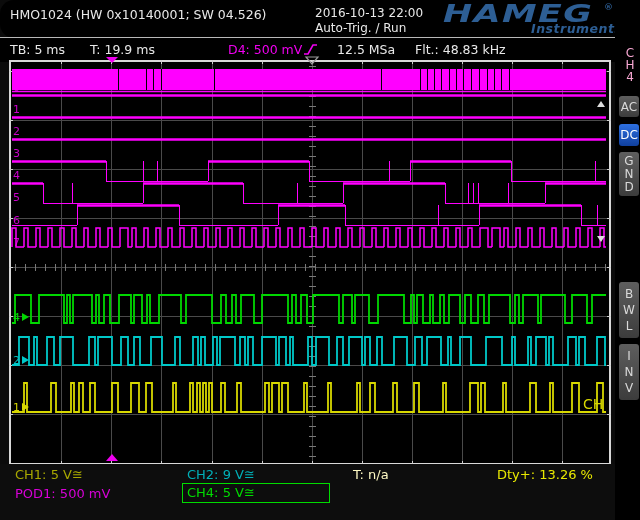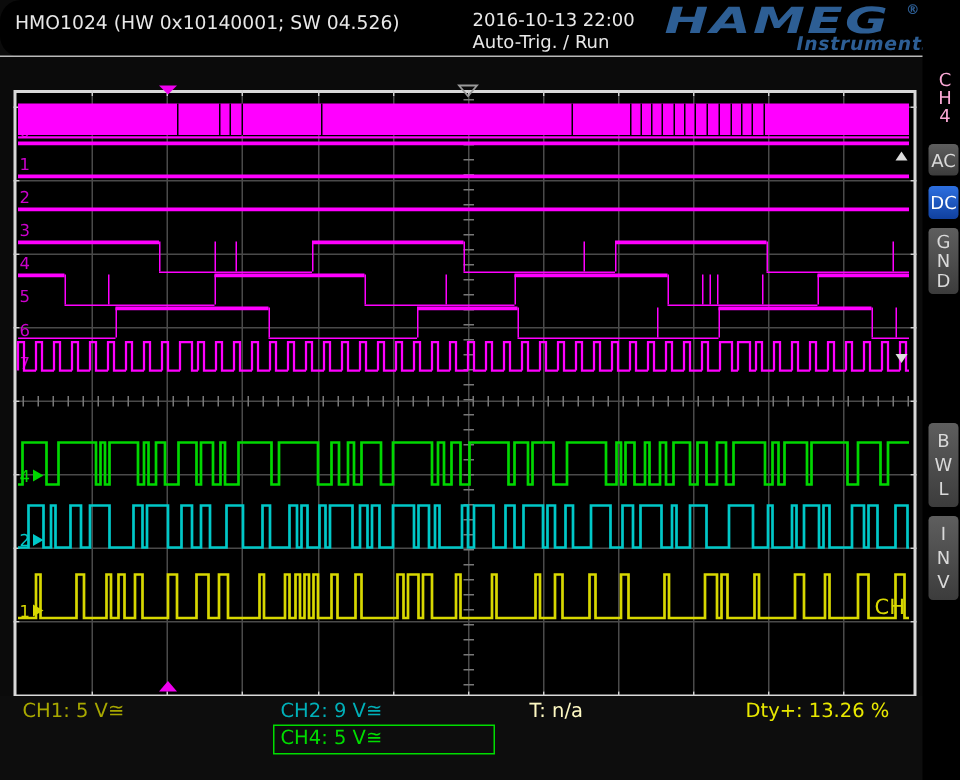--- a/index.html
+++ b/index.html
@@ -40,20 +40,30 @@
   <div class="abs" id="topbar">
     <div class="abs wtxt" style="left:10px;top:7px;">HMO1024 (HW 0x10140001; SW 04.526)</div>
     <div class="abs wtxt" style="left:315px;top:6px;font-size:12px;">2016-10-13 22:00</div>
     <div class="abs wtxt" style="left:315px;top:21px;font-size:12px;">Auto-Trig. / Run</div>
     <div class="abs brand" id="brand-word">HAMEG</div>
     <div class="abs brand" id="brand-reg">®</div>
     <div class="abs brand" id="brand-sub">Instruments</div>
   </div>
   <div class="abs" id="top-sep"></div>
 
+  <div class="abs" id="statusbar">
+    <div class="abs wtxt" style="left:10px;top:4px;">TB: 5 ms</div>
+    <div class="abs wtxt" style="left:90px;top:4px;">T: 19.9 ms</div>
+    <div class="abs magenta" style="left:228px;top:4px;font-size:12.5px;">D4: 500 mV</div>
+    <svg class="abs" style="left:303px;top:5px;" width="15" height="13">
+      <polyline points="1,11 5,11 10,2 14,2" fill="none" stroke="#f000f0" stroke-width="1.6"></polyline>
+    </svg>
+    <div class="abs wtxt" style="left:337px;top:4px;">12.5 MSa</div>
+    <div class="abs wtxt" style="left:415px;top:4px;">Flt.: 48.83 kHz</div>
+  </div>
 
   <svg id="scope" width="640" height="520" viewBox="0 0 640 520">
       <rect x="10" y="61" width="600" height="403" fill="#000" stroke="#d9d9d9" stroke-width="2"></rect>
       <line x1="61.5" y1="64" x2="61.5" y2="461" stroke="#4a4a4a" stroke-width="1"></line>
       <line x1="111.5" y1="64" x2="111.5" y2="461" stroke="#4a4a4a" stroke-width="1"></line>
       <line x1="161.5" y1="64" x2="161.5" y2="461" stroke="#4a4a4a" stroke-width="1"></line>
       <line x1="212.5" y1="64" x2="212.5" y2="461" stroke="#4a4a4a" stroke-width="1"></line>
       <line x1="262.5" y1="64" x2="262.5" y2="461" stroke="#4a4a4a" stroke-width="1"></line>
       <line x1="312.5" y1="64" x2="312.5" y2="461" stroke="#4a4a4a" stroke-width="1"></line>
       <line x1="362.5" y1="64" x2="362.5" y2="461" stroke="#4a4a4a" stroke-width="1"></line>
@@ -304,20 +314,21 @@
       <polygon points="597,107 605,107 601,101" fill="#ddd"></polygon>
       <polygon points="597,236 605,236 601,242" fill="#ddd"></polygon>
       <text x="583" y="409" fill="#d8d800" font-size="14" font-family="DejaVu Sans, Liberation Sans, sans-serif">CH</text>
     </svg>
 
   <div class="abs" id="footer"></div>
   <div class="abs ftxt" style="left:15px;top:467px;color:#a8a800;">CH1: 5 V≅</div>
   <div class="abs ftxt" style="left:187px;top:467px;color:#00b0b8;">CH2: 9 V≅</div>
   <div class="abs ftxt" style="left:353px;top:467px;color:#fef9c3;">T: n/a</div>
   <div class="abs ftxt" style="left:497px;top:467px;color:#e8e800;">Dty+: 13.26 %</div>
+  <div class="abs ftxt" style="left:15px;top:486px;color:#d800d8;">POD1: 500 mV</div>
   <div class="abs" id="ch4-box"></div>
   <div class="abs ftxt" style="left:187px;top:485px;color:#00dc00;">CH4: 5 V≅</div>
 
   <div class="abs" id="sidebar">
     <div id="side-ch4">
       <div class="vstack">CH4</div>
     </div>
     <div class="sbtn" style="top:96px;height:21px;">
       <span>AC</span>
       </div>

